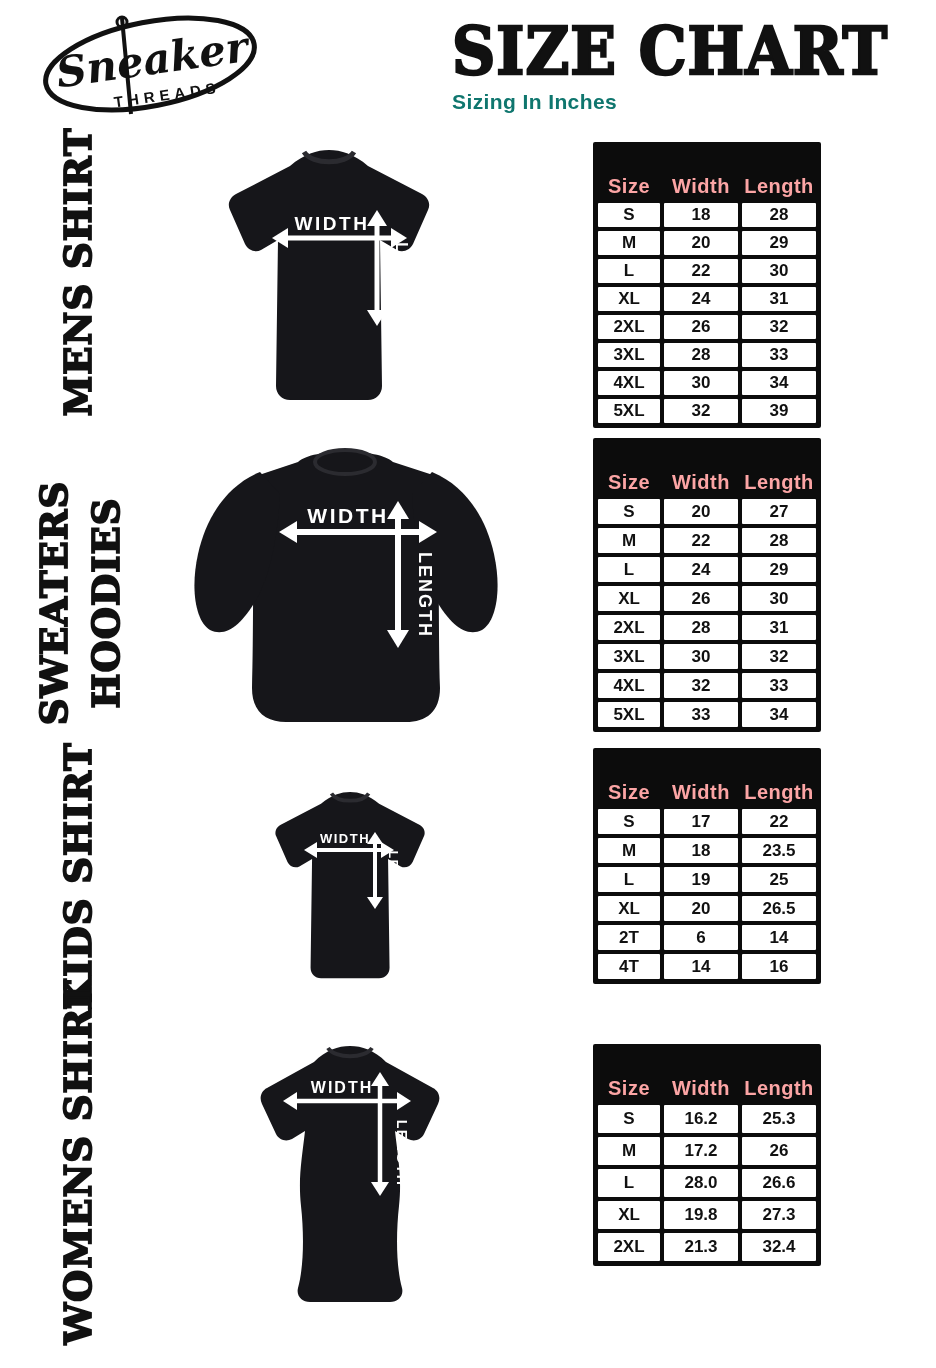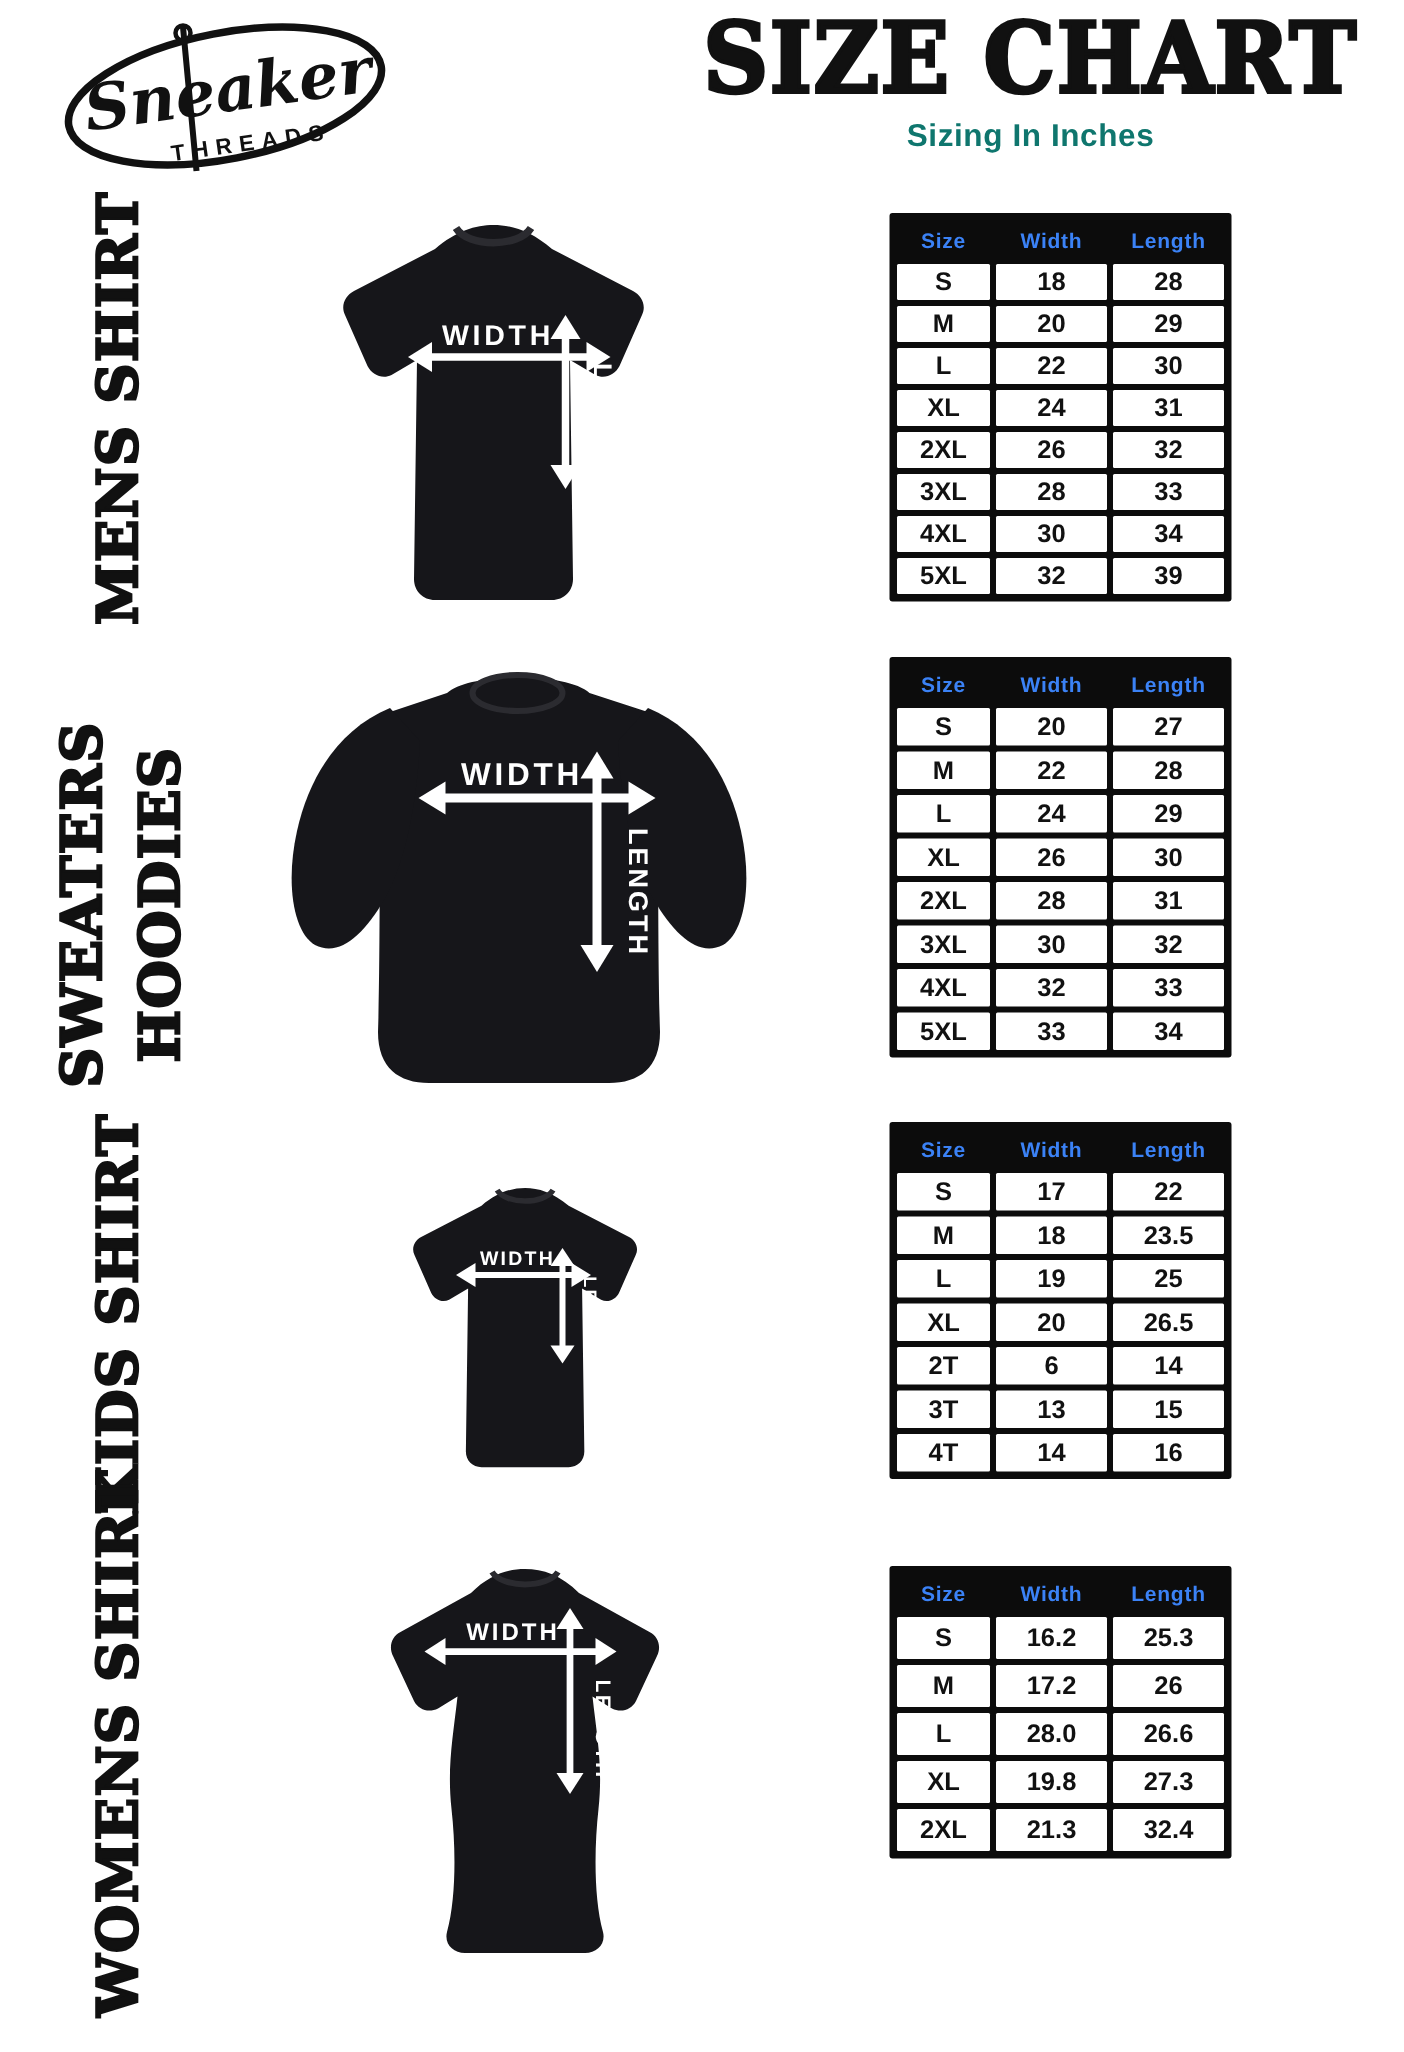--- a/index.html
+++ b/index.html
@@ -1,21 +1,21 @@
 <!DOCTYPE html>
 <html><head>
 <meta charset="utf-8">
 <style>
   * { margin:0; padding:0; box-sizing:border-box; }
   body { background:#888; font-family:"Liberation Sans",sans-serif; }
   .page { position:relative; width:936px; height:1368px; background:#ffffff; overflow:hidden; margin:0 auto; }
 
   
   .logo { position:absolute; left:34px; top:10px; }
-  .title-block { position:absolute; left:452px; top:6px; width:470px; text-align:center; }
+  .title-block { position:absolute; left:452px; top:17px; width:470px; }
   .title {
     font-family:"DejaVu Serif",serif; font-weight:bold; font-size:60px; color:#111;
     letter-spacing:1px; -webkit-text-stroke:2.4px #111; transform:scaleY(1.08); line-height:1.15;
   }
   .subtitle { font-size:21px; font-weight:bold; color:#0f766e; margin-top:4px; letter-spacing:.4px; }
 
   
   .vlabel {
     position:absolute; transform:translate(-50%,-50%) rotate(-90deg);
     font-family:"DejaVu Serif",serif; font-weight:bold; color:#111;
@@ -40,22 +40,22 @@
   .sizetable {
     position:absolute; width:228px; background:#0c0c0c; padding:5px;
     display:flex; flex-direction:column; gap:4px; border-radius:2px;
   }
   #t-mens    { left:593px; top:142px; }
   #t-sweaters{ left:593px; top:438px; }
   #t-kids    { left:593px; top:748px; }
   #t-womens  { left:593px; top:1044px; }
   .trow { display:grid; grid-template-columns:62px 1fr 1fr; gap:4px; }
   .hcell {
-    color:#3b82f6; font-weight:bold; font-size:14px; letter-spacing:.5px;
-    display:flex; align-items:center; justify-content:center; height:25px;
+    color:#fca5a5; font-weight:bold; font-size:20px; letter-spacing:.5px;
+    display:flex; align-items:center; justify-content:center; height:25px;margin-top:27px;
   }
   .tcell {
     background:#fff; color:#111; font-weight:bold; font-size:17px;
     display:flex; align-items:center; justify-content:center; height:24px;
     border-radius:1px;
   }
   #t-sweaters .tcell { height:25px; }
   #t-kids     .tcell { height:25px; }
   #t-womens   .tcell { height:28px; }
 </style>
@@ -303,25 +303,20 @@
           <div class="tcell">XL</div>
           <div class="tcell">20</div>
           <div class="tcell">26.5</div>
         </div>
         <div class="trow">
           <div class="tcell">2T</div>
           <div class="tcell">6</div>
           <div class="tcell">14</div>
         </div>
         <div class="trow">
-          <div class="tcell">3T</div>
-          <div class="tcell">13</div>
-          <div class="tcell">15</div>
-        </div>
-        <div class="trow">
           <div class="tcell">4T</div>
           <div class="tcell">14</div>
           <div class="tcell">16</div>
         </div>
       </div>
   </div>
 
   <div class="sizetable" id="t-womens">
     <div class="trow thead">
       <div class="hcell">Size</div>

